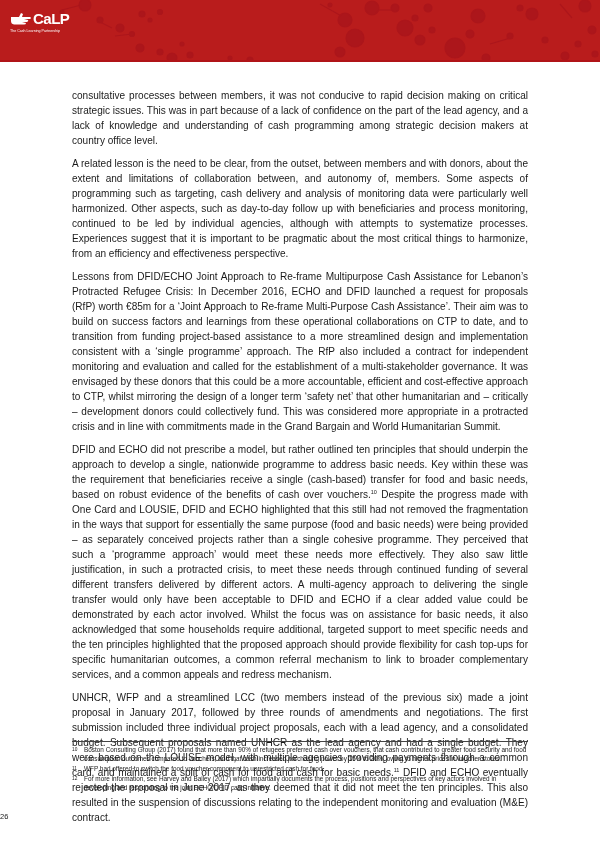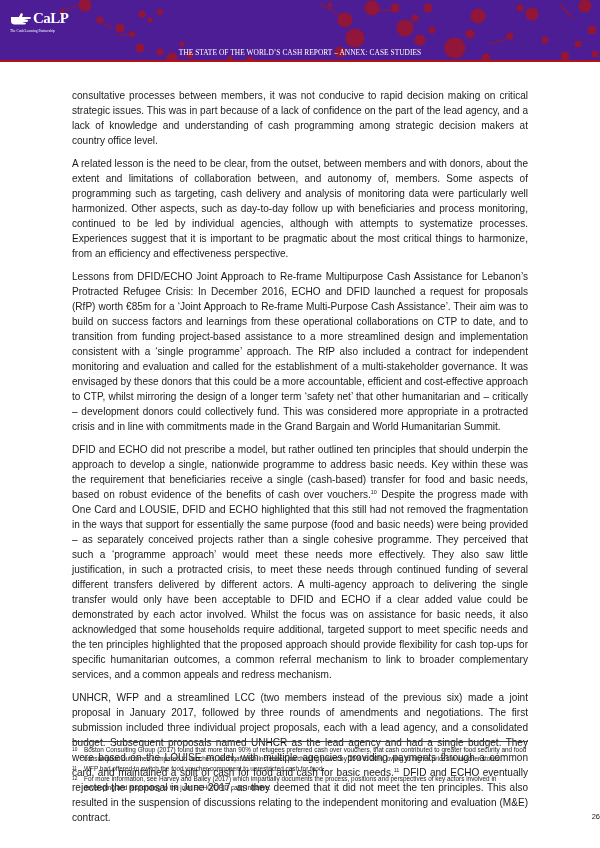--- a/index.html
+++ b/index.html
@@ -1,33 +1,33 @@
 <!DOCTYPE html>
 <html><head>
   <meta charset="utf-8">
   <style>
     html, body { margin:0; padding:0; background:#ffffff; }
     body { width:600px; height:848px; position:relative; overflow:hidden; font-family:"Liberation Sans", sans-serif; color:#1a1a1a; }
-    .header { position:absolute; left:0; top:0; width:600px; height:62px; background:#4c1d95; overflow:hidden;font-family:Liberation Serif, serif; }
+    .header { position:absolute; left:0; top:0; width:600px; height:62px; background:#b91c1c; overflow:hidden; }
     .header-stripe { position:absolute; left:0; bottom:0; width:600px; height:2px; background:#b01418; }
     .dots { position:absolute; left:0; top:0; width:600px; height:62px; }
     .logo { position:absolute; left:10px; top:9px; width:70px; height:26px; }
     .logo-mark { position:absolute; left:0; top:2px; width:22px; height:14px; }
     .logo-text { position:absolute; left:23px; top:1px; color:#fff; font-size:15px; font-weight:bold; letter-spacing:-0.5px; }
     .logo-sub { position:absolute; left:0; top:20px; color:#fff; font-size:3.6px; white-space:nowrap; }
     .header-title { position:absolute; left:0; width:600px; top:48px; text-align:center; color:#fff; font-size:7.4px; letter-spacing:0.05px; }
     .content { position:absolute; left:72px; top:88px; width:456px; font-size:10.05px; line-height:15.05px; text-align:justify; }
     .content p { margin:0 0 7.5px 0; }
     .content b { font-weight:normal; }
     sup { font-size:5.5px; line-height:0; vertical-align:4px; }
     .rule { position:absolute; left:72px; top:741px; width:456px; height:0; border-top:0.8px solid #444; }
     .footnotes { position:absolute; left:72px; top:746px; width:456px; font-size:6.4px; line-height:8.6px; }
     .fn { position:relative; padding-left:12px; margin-bottom:1.6px; }
     .fn-num { position:absolute; left:0; top:0; font-size:4.8px; }
-    .page-num { position:absolute; left:0; width:600px; top:812px; text-align:right; font-size:7.5px; color:#222; }
+    .page-num { position:absolute; left:0; width:600px; top:812px; text-align:left; font-size:7.5px; color:#222; }
   </style>
 </head>
 <body>
 
 <div class="header">
   <svg class="dots" viewBox="0 0 600 62" width="600" height="62">
     <g stroke="#a8141b" stroke-width="1.2" fill="#a8141b" opacity="0.75">
       <line x1="62" y1="10" x2="85" y2="4"></line>
         <circle cx="85" cy="5" r="6"></circle>
         <circle cx="62" cy="12" r="2"></circle>
@@ -79,21 +79,20 @@
   <div class="header-stripe"></div>
 
   <div class="logo">
     <svg class="logo-mark" viewBox="0 0 22 14" width="22" height="14">
       <path d="M1 6 L9 6 L11 2 L13 3 L12 6 L20 6 Q22 7 20 8 L14 8 L18 9 Q19 10 17 11 L12 11 L16 12 Q16 13.5 14 13.5 L4 13.5 Q1 13 1 10 Z" fill="#ffffff"></path>
     </svg>
     <span class="logo-text">CaLP</span>
     <span class="logo-sub">The Cash Learning Partnership</span>
   </div>
 
-  <div class="header-title">THE STATE OF THE WORLD’S CASH REPORT – ANNEX: CASE STUDIES</div>
 </div>
 
 <div class="content">
   <p><span>consultative processes between members, it was not conducive to rapid decision making on critical strategic issues. This was in part because of a lack of confidence on the part of the lead agency, and a lack of knowledge and understanding of cash programming among strategic decision makers at country office level.</span></p>
   <p><span>A related lesson is the need to be clear, from the outset, between members and with donors, about the extent and limitations of collaboration between, and autonomy of, members. Some aspects of programming such as targeting, cash delivery and analysis of monitoring data were particularly well harmonized. Other aspects, such as day-to-day follow up with beneficiaries and process monitoring, continued to be led by individual agencies, although with attempts to systematize processes. Experiences suggest that it is important to be pragmatic about the most critical things to harmonize, from an efficiency and effectiveness perspective.</span></p>
   <p><b>Lessons from DFID/ECHO Joint Approach to Re-frame Multipurpose Cash Assistance for Lebanon’s Protracted Refugee Crisis:</b><span> In December 2016, ECHO and DFID launched a request for proposals (RfP) worth €85m for a ‘Joint Approach to Re-frame Multi-Purpose Cash Assistance’. Their aim was to build on success factors and learnings from these operational collaborations on CTP to date, and to transition from funding project-based assistance to a more streamlined design and implementation consistent with a ‘single programme’ approach. The RfP also included a contract for independent monitoring and evaluation and called for the establishment of a multi-stakeholder governance. It was envisaged by these donors that this could be a more accountable, efficient and cost-effective approach to CTP, whilst mirroring the design of a longer term ‘safety net’ that other humanitarian and – critically – development donors could collectively fund. This was considered more appropriate in a protracted crisis and in line with commitments made in the Grand Bargain and World Humanitarian Summit.</span></p>
   <p><span>DFID and ECHO did not prescribe a model, but rather outlined ten principles that should underpin the approach to develop a single, nationwide programme to address basic needs. Key within these was the requirement that beneficiaries receive a single (cash-based) transfer for food and basic needs, based on robust evidence of the benefits of cash over vouchers.</span><sup>10</sup><span> Despite the progress made with One Card and LOUSIE, DFID and ECHO highlighted that this still had not removed the fragmentation in the ways that support for essentially the same purpose (food and basic needs) were being provided – as separately conceived projects rather than a single cohesive programme. They perceived that such a ‘programme approach’ would meet these needs more effectively. They also saw little justification, in such a protracted crisis, to meet these needs through continued funding of several different transfers delivered by different actors. A multi-agency approach to delivering the single transfer would only have been acceptable to DFID and ECHO if a clear added value could be demonstrated by each actor involved. Whilst the focus was on assistance for basic needs, it also acknowledged that some households require additional, targeted support to meet specific needs and the ten principles highlighted that the proposed approach should provide flexibility for cash top-ups for specific humanitarian outcomes, a common referral mechanism to link to broader complementary services, and a common appeals and redress mechanism.</span></p>
   <p><span>UNHCR, WFP and a streamlined LCC (two members instead of the previous six) made a joint proposal in January 2017, followed by three rounds of amendments and negotiations. The first submission included three individual project proposals, each with a lead agency, and a consolidated budget. Subsequent proposals named UNHCR as the lead agency and had a single budget. They were based on the LOUISE model, with multiple agencies providing payments through a common card, and maintained a split of cash for food and cash for basic needs.</span><sup>11</sup><span> DFID and ECHO eventually rejected the proposal in June 2017, as they deemed that it did not meet the ten principles. This also resulted in the suspension of discussions relating to the independent monitoring and evaluation (M&amp;E) contract.</span></p>
   <p></p>
 

